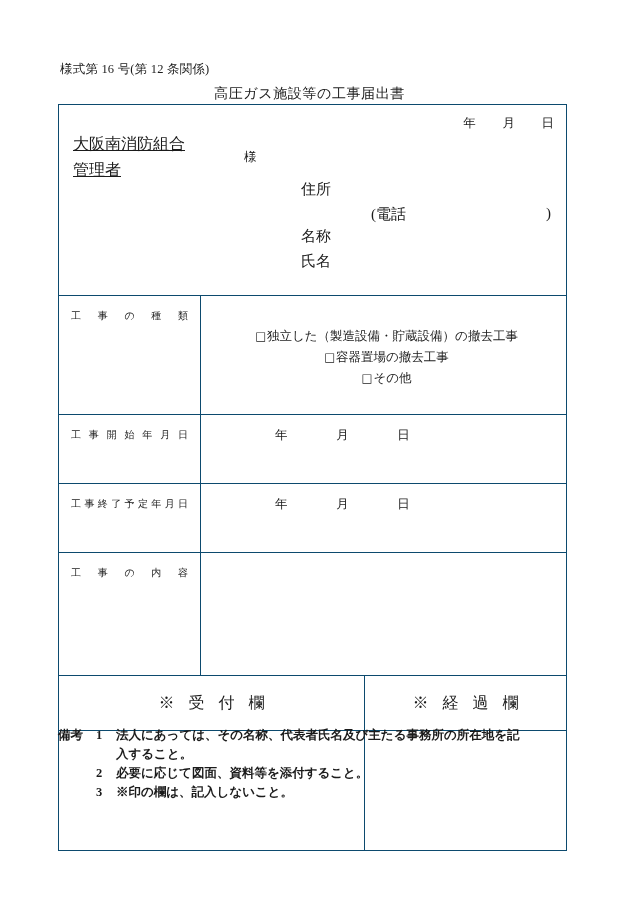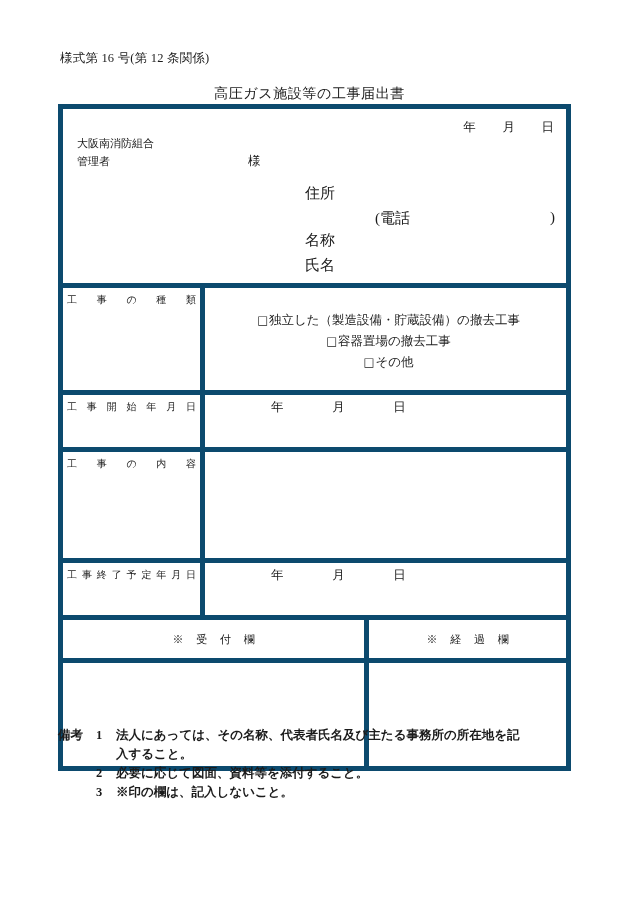--- a/index.html
+++ b/index.html
@@ -21,21 +21,21 @@
     left: 0; top: 0;
     width: 630px;
     height: 903px;
     overflow: hidden;
   }
 
   
   .form-no {
     position: absolute;
     left: 60px;
-    top: 50px;
+    top: 61px;
     font-size: 12.5px;
     letter-spacing: 0.2px;
     white-space: nowrap;
     text-align: right;
   }
 
   
   .doc-title {
     position: absolute;
     left: 0;
@@ -49,22 +49,22 @@
   
   .form-table {
     position: absolute;
     left: 58px;
     top: 104px;
     width: 508px;
     border-collapse: collapse;
     table-layout: fixed;
   }
   .form-table td {
-    border: 5px solid #0c4a6e;
-    padding: 4px;
+    border: 1px solid #0c4a6e;
+    padding: 12px;
     vertical-align: top;
     font-size: 12.5px;
   }
 
   
   .lbl-cell {
     width: 142px;
     vertical-align: middle;
     text-align: center;
     padding: 0 10px;
@@ -86,23 +86,24 @@
     font-size: 12.5px;
     white-space: nowrap;
   }
   .date-line .g { display: inline-block; width: 36px; text-align: left; }
   .date-line .g.last { width: auto; }
 
   .addressee {
     position: absolute;
     left: 14px;
     top: 26px;
-    font-size: 11px;
+    font-size: 16px;
     line-height: 1.62;
     white-space: nowrap;
+    text-decoration: underline;
   }
   .sama {
     position: absolute;
     left: 185px;
     top: 44px;
     font-size: 12.5px;
   }
 
   .applicant {
     position: absolute;
@@ -151,21 +152,21 @@
 
   
   .official-head td {
     height: 30px;
     vertical-align: middle;
     text-align: center;
   }
   .official-head .sp {
     letter-spacing: 5px;
     padding-left: 5px;
-    font-size: 11px;
+    font-size: 16px;
   }
   .official-body td { height: 95px; }
 
   
   .notes {
     position: absolute;
     left: 58px;
     top: 726px;
     width: 520px;
     font-size: 12.5px;
@@ -263,36 +264,36 @@
         <div class="ymd">
           <span class="g">年</span>
           <span class="g">月</span>
           <span class="g last">日</span>
         </div>
       </td>
     </tr>
 
     <tr>
       <td class="lbl-cell">
-        <span class="lbl-spread">工事の内容</span>
-      </td>
-      <td class="content-cell" colspan="2"></td>
-    </tr>
-
-    <tr>
-      <td class="lbl-cell">
         <span class="lbl-spread">工事終了予定年月日</span>
       </td>
       <td class="date-row-cell" colspan="2">
         <div class="ymd">
           <span class="g">年</span>
           <span class="g">月</span>
           <span class="g last">日</span>
         </div>
       </td>
+    </tr>
+
+    <tr>
+      <td class="lbl-cell">
+        <span class="lbl-spread">工事の内容</span>
+      </td>
+      <td class="content-cell" colspan="2"></td>
     </tr>
 
     <tr class="official-head">
       <td colspan="2">
         <span class="sp">※ 受 付 欄</span>
       </td>
       <td>
         <span class="sp">※ 経 過 欄</span>
       </td>
     </tr>

